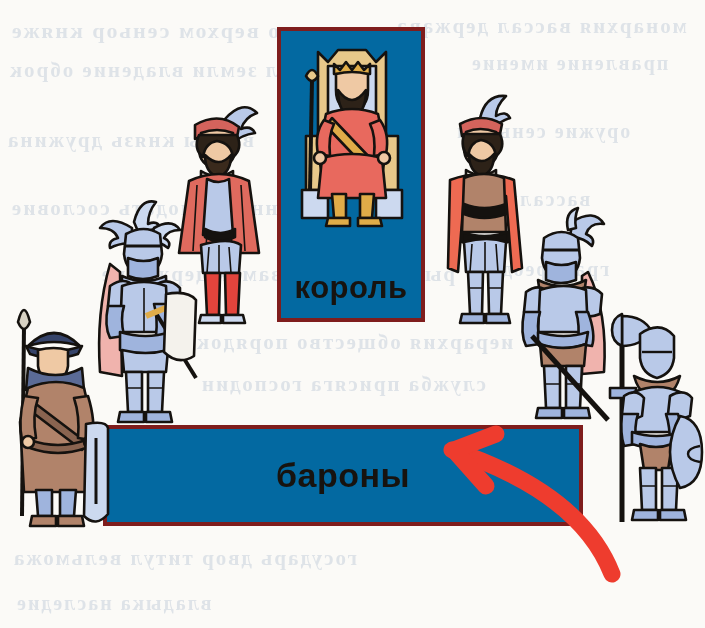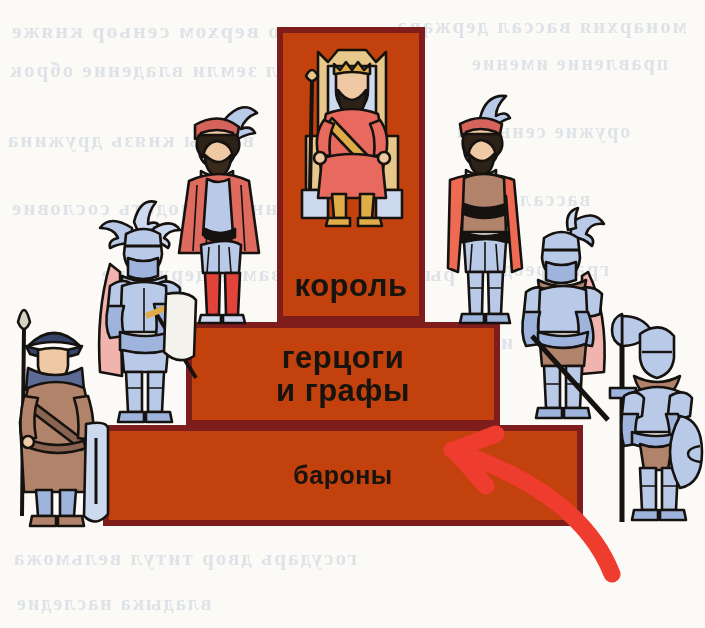--- a/index.html
+++ b/index.html
@@ -29,43 +29,43 @@
     font-weight:700;
     letter-spacing:2px;
     white-space:nowrap;
     transform:scaleX(-1);
     filter:blur(0.6px);
   }
 
   
   .step{
     position:absolute;
-    background:#c2410c;
-    border:6px solid #7f1d1d;
+    background:#0369a1;
+    border:4px solid #7f1d1d;
     box-sizing:border-box;
     display:flex;
     align-items:center;
     justify-content:center;
     z-index:3;
   }
   .step-label{
     font-family:"Liberation Sans", sans-serif;
     font-weight:700;
     color:#17130f;
     text-align:center;
     line-height:1.08;
     letter-spacing:0.5px;
     white-space:pre-line;
   }
   #step-king   {left:277px;top:27px;  width:148px;height:295px;}
   #step-king .step-label{position:absolute;bottom:14px;left:0;right:0;font-size:31px;}
   #step-dukes  {left:186px;top:322px; width:314px;height:104px; }
   #step-dukes .step-label{font-size:31px;}
   #step-barons {left:103px;top:425px; width:480px;height:101px;}
-  #step-barons .step-label{font-size:25px;}
+  #step-barons .step-label{font-size:34px;}
   #step-knights{left:2px;  top:525px; width:700px;height:103px;}
   #step-knights .step-label{font-size:31px;position:relative;top:14px;}
 
   
   .fig{position:absolute;z-index:5;}
 
   
   #arrow{position:absolute;left:418px;top:378px;width:270px;height:205px;z-index:9;pointer-events:none;}
 </style>
 </head>
@@ -89,24 +89,20 @@
       <div class="ghost-line" style="left: 115px; top: 440px; font-size: 21px; color: rgb(159, 176, 198);">средневековье Европа знать</div>
       <div class="ghost-line" style="left: 120px; top: 486px; font-size: 20px; color: rgb(159, 176, 198);">крестьяне барщина</div>
       <div class="ghost-line" style="left: 12px; top: 546px; font-size: 21px; color: rgb(159, 176, 198);">государь двор титул вельможа</div>
       <div class="ghost-line" style="left: 15px; top: 592px; font-size: 20px; color: rgb(159, 176, 198);">владыка наследие</div>
     </div>
 
   <div class="step" id="step-king">
     <div class="step-label">король</div>
   </div>
 
-  <div class="step" id="step-dukes">
-    <div class="step-label">герцоги
-и графы</div>
-  </div>
 
   <div class="step" id="step-barons">
     <div class="step-label">бароны</div>
   </div>
 
 
   <svg class="fig" style="left:288px;top:40px;" width="128" height="190" viewBox="0 0 128 190">
     <g stroke="#15120f" stroke-width="2.6" stroke-linejoin="round">
 
       <path d="M30 30 L30 12 L40 22 L50 10 L78 10 L88 22 L98 12 L98 30 L98 96 L30 96 Z" fill="#e8c88a"></path>

